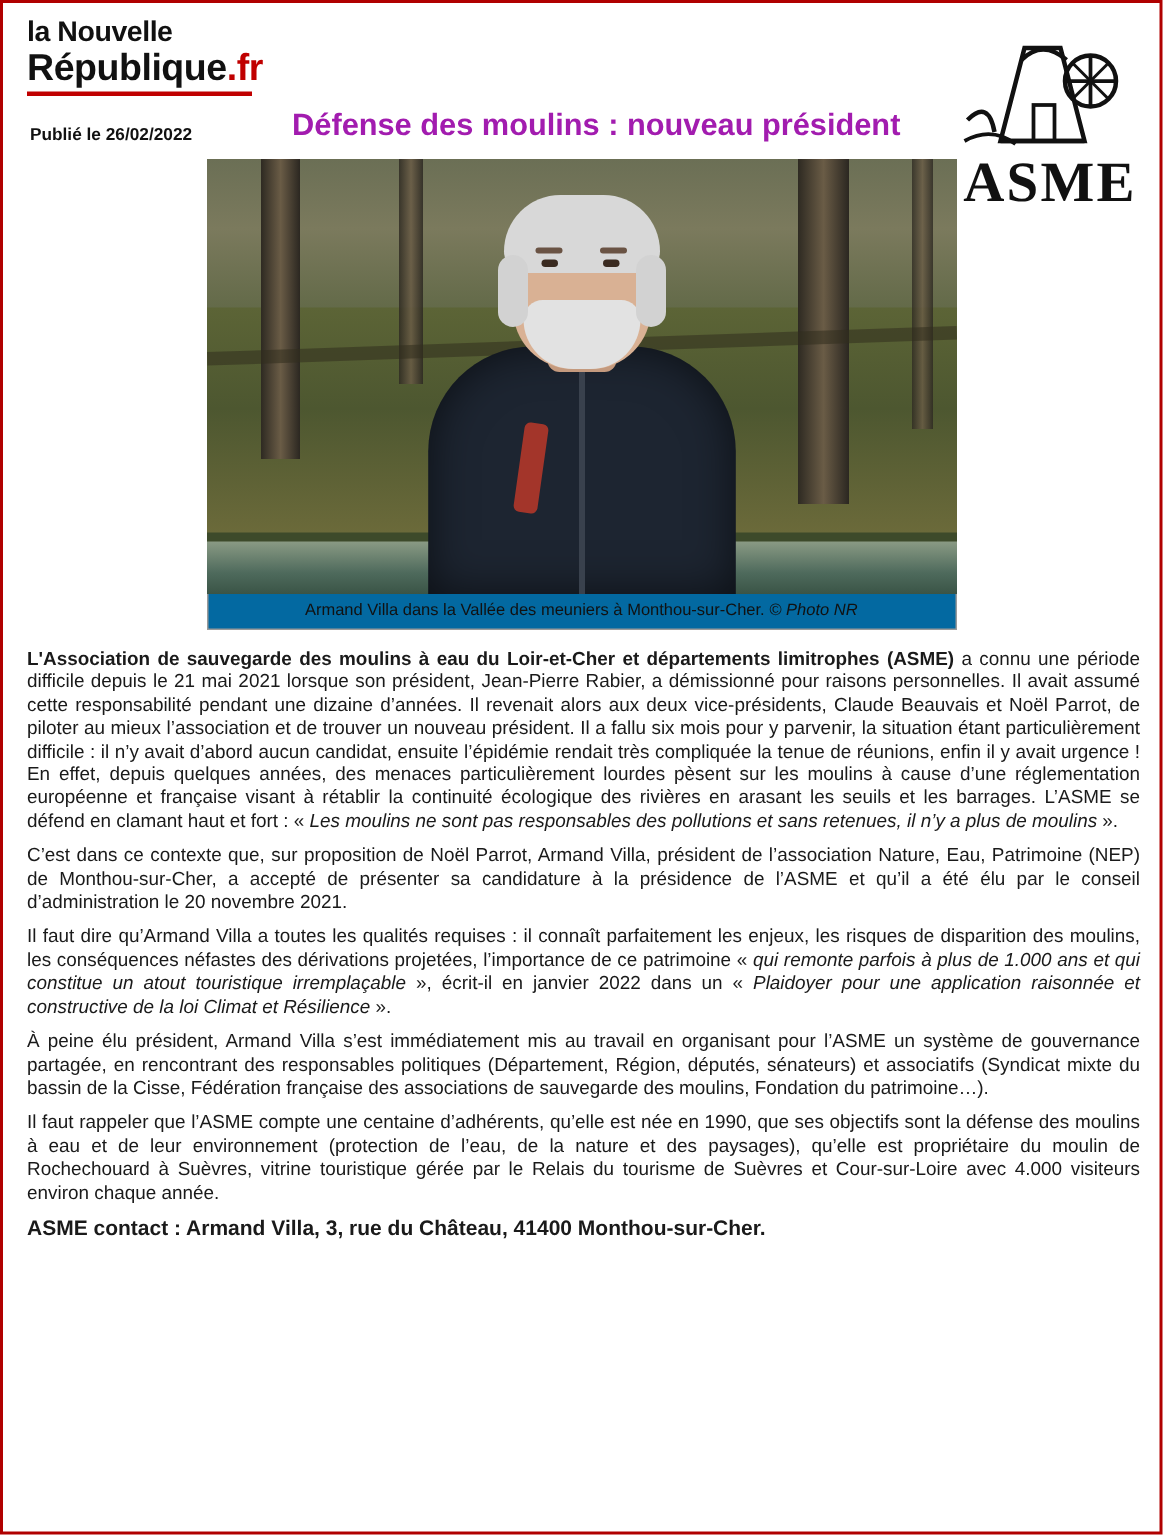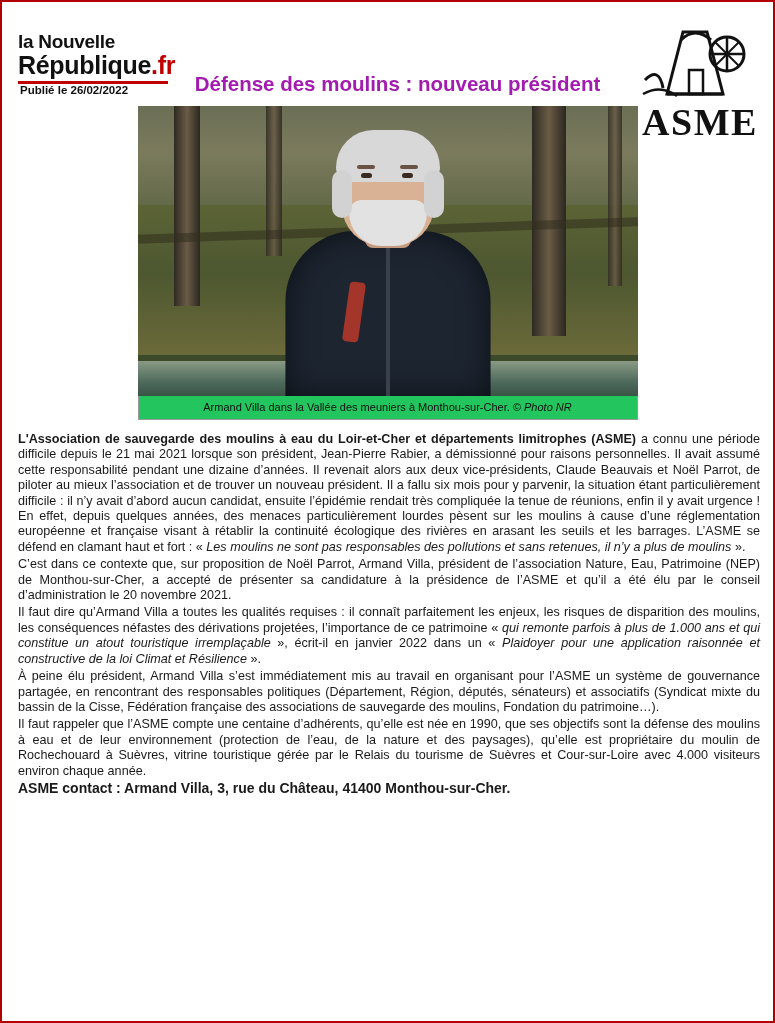--- a/index.html
+++ b/index.html
@@ -27,21 +27,20 @@
   
   .header {
     position: relative;
     height: 104px;
   }
   .masthead {
     position: absolute;
     left: 16px;
     top: 10px;
     width: 170px;
-    margin-top: 20px;
   }
   .masthead .line1,
   .masthead .line2 {
     font-weight: bold;
     color: #111;
     letter-spacing: -0.3px;
     line-height: 1.04;
   }
   .masthead .line1 { font-size: 19px; }
   .masthead .line2 { font-size: 25px; }
@@ -174,37 +173,37 @@
   .ph-eye-l { left: 50%; transform: translateX(-27px); }
   .ph-eye-r { left: 50%; transform: translateX(14px); }
   .ph-brow { position: absolute; width: 18px; height: 4px; background: #6a5344; border-radius: 2px; bottom: 227px;}
   .ph-brow-l { left: 50%; transform: translateX(-31px); }
   .ph-brow-r { left: 50%; transform: translateX(12px); }
   .caption-bar {
     width: 500px;
     box-sizing: border-box;
     border: 1px solid #9a9a9a;
     border-top: none;
-    background: #22c55e;
+    background: #0369a1;
     text-align: center;
     font-size: 11px;
     color: #111;
     padding: 5px 4px 6px;
   }
   .caption-bar .credit { font-style: italic; }
 
   
   .body {
     padding: 12px 13px 0 16px;
     font-size: 12.6px;
     line-height: 15.4px;
     text-align: justify;
   }
   .body p { margin: 0 0 0 0; }
-  .body p + p { margin-top: 2px; }
+  .body p + p { margin-top: 8px; }
   .body .lead-bold { font-weight: bold; }
   .body em { font-style: italic; }
   .contact {
     margin-top: 14px;
     font-weight: bold;
     font-size: 14px;
   }
 </style>
 </head>
 <body>

